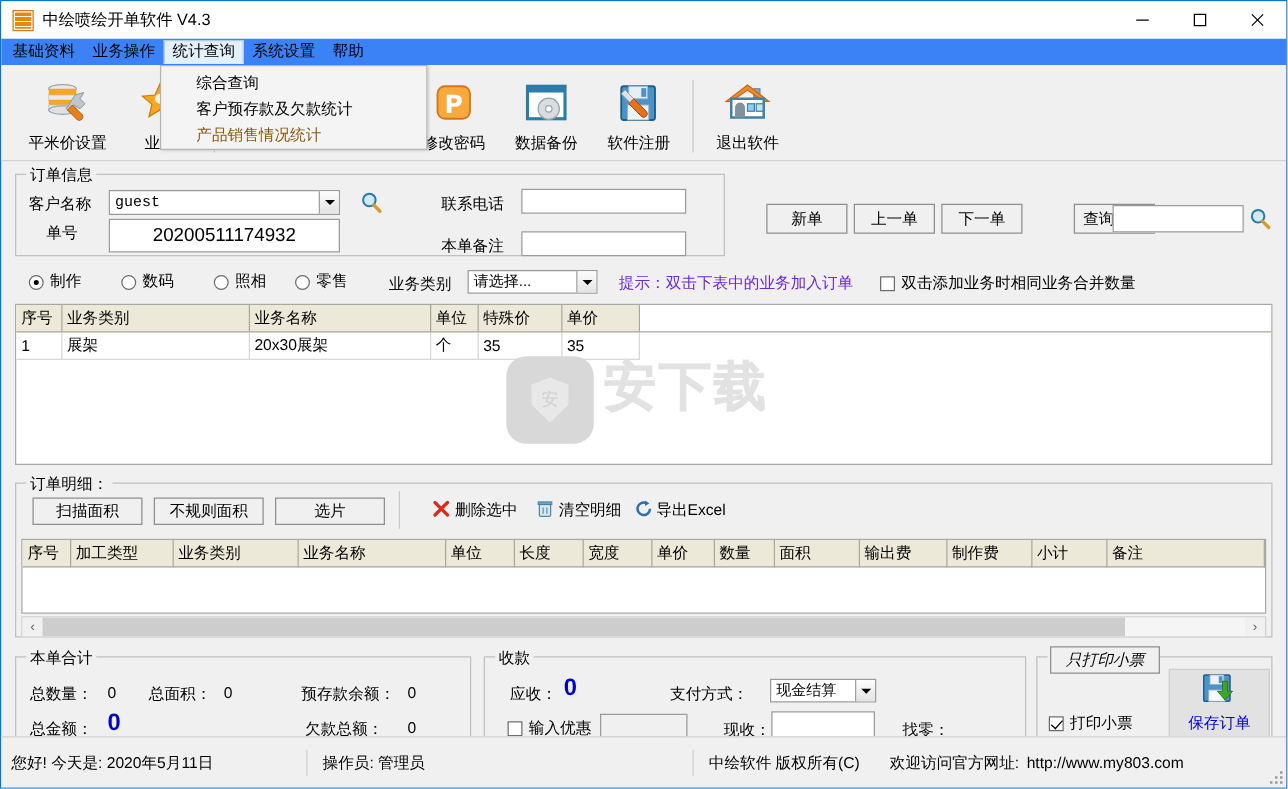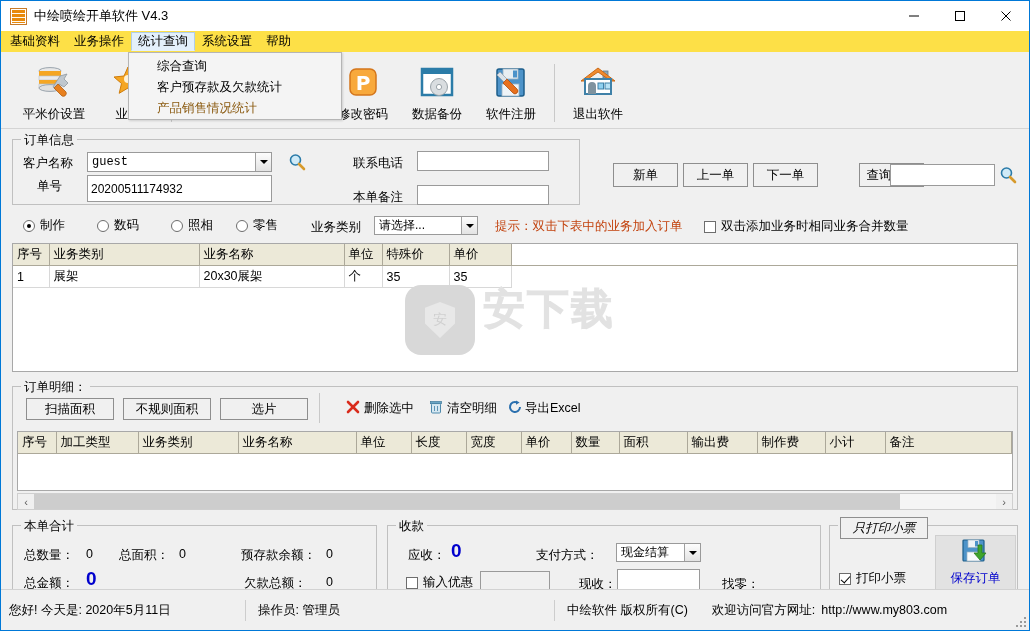--- a/index.html
+++ b/index.html
@@ -43,21 +43,21 @@
   .win-btns { margin-left: auto; display: flex; height: 30px; }
   .win-btn {
     width: 46px; height: 30px; display: flex; align-items: center; justify-content: center;
     color: #000;
   }
   .win-btn svg { display: block; }
 
   
   .menubar {
     position: absolute; left: 0; top: 30px; width: 1028px; height: 21px;
-    background: #fde047;
+    background: #3b82f6;
     display: flex; align-items: center; padding-left: 2px;
   }
   .menu-item {
     font-size: 12.5px; color: #000; padding: 2px 7px; white-space: nowrap;
     line-height: 15px;
   }
   .menu-item.active {
     background: #e3f0fb;
     border: 1px solid #b0cde8;
     border-bottom-color: #e3f0fb;
@@ -106,24 +106,25 @@
     background: #f0f0f0; padding: 0 3px;
     font-size: 12.5px; color: #000; white-space: nowrap;
   }
 
   .lbl { font-size: 12.5px; color: #000; white-space: nowrap; }
 
   input.tb, .fakeinput {
     border: 1px solid #9a9a9a;
     background: #ffffff;
     font-family: "Liberation Sans", sans-serif;
-    font-size: 12px;
+    font-size: 15px;
     padding: 1px 3px;
     outline: none;
     color: #000;
+    text-align: center;
   }
   .mono { font-family: "Liberation Mono", "DejaVu Sans Mono", monospace; font-size: 12px; }
 
   .combo {
     position: absolute;
     border: 1px solid #9a9a9a; background: #fff;
     display: flex; align-items: center;
   }
   .combo .val { flex: 1; padding-left: 4px; font-size: 12px; white-space: nowrap; overflow: hidden; }
   .combo .arrow {
@@ -441,21 +442,21 @@
   </div>
   <div class="radio-wrap" style="position:absolute; left:235px; top:216px;">
     <span class="radio"></span>
     <span class="lbl">零售</span>
   </div>
   <div class="lbl" style="position:absolute; left:310px; top:218px;">业务类别</div>
   <div class="combo" style="left:373px; top:215px; width:104px; height:19px;">
     <div class="val">请选择...</div>
     <div class="arrow"></div>
   </div>
-  <div style="position:absolute; left:494px; top:217px; font-size:12.5px; color:#c2410c; white-space:nowrap;">提示：双击下表中的业务加入订单</div>
+  <div style="position:absolute; left:494px; top:217px; font-size:12.5px; color:#6d28d9; white-space:nowrap;">提示：双击下表中的业务加入订单</div>
   <div style="position:absolute; left:703px; top:217px; display:flex; align-items:center;">
     <span class="check"></span>
     <span class="lbl">双击添加业务时相同业务合并数量</span>
   </div>
 
   <div class="grid" style="left:11px; top:242px; width:1006px; height:129px;">
     <table style="width:100%">
       <colgroup>
         <col style="width:36px">
           <col style="width:150px">

